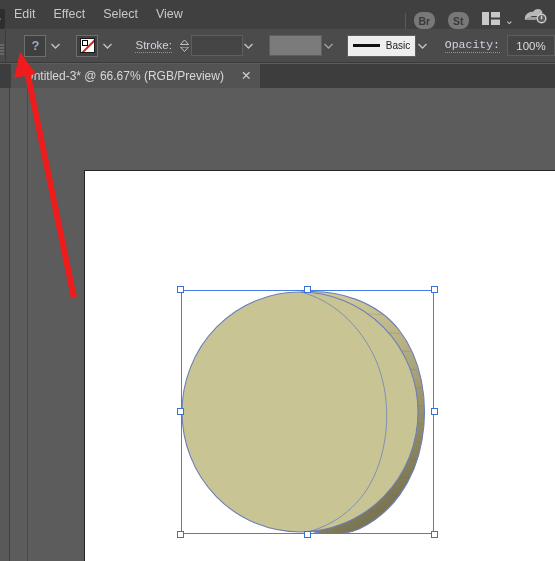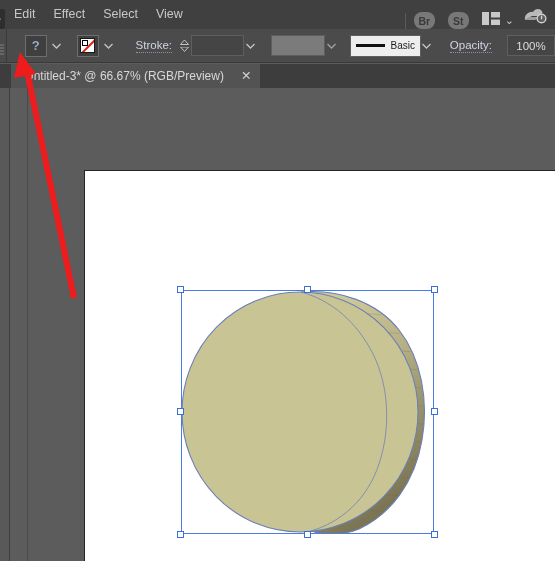--- a/index.html
+++ b/index.html
@@ -173,24 +173,25 @@
     background: #111;
     margin-right: 6px;
   }
   .brush-name {
     color: #1b1b1b; font-size: 10px;
   }
   .opacity-label {
     color: #cfd4e2;
     font-size: 11.5px;
     margin-left: 17px;
-    margin-right: 15px;
+    margin-right: 7px;
     border-bottom: 1px dotted #8e94a6;
     padding-bottom: 1px;
     cursor: pointer;
+    font-family: Liberation Mono, monospace;
   }
   .opacity-field {
     min-width: 48px; height: 21px;
     background: #454545;
     border: 1px solid #5e5e5e;
     color: #dcdcdc;
     font-size: 11.5px;
     display: flex; align-items: center; justify-content: center;
     padding: 0 1px;
     cursor: text;

